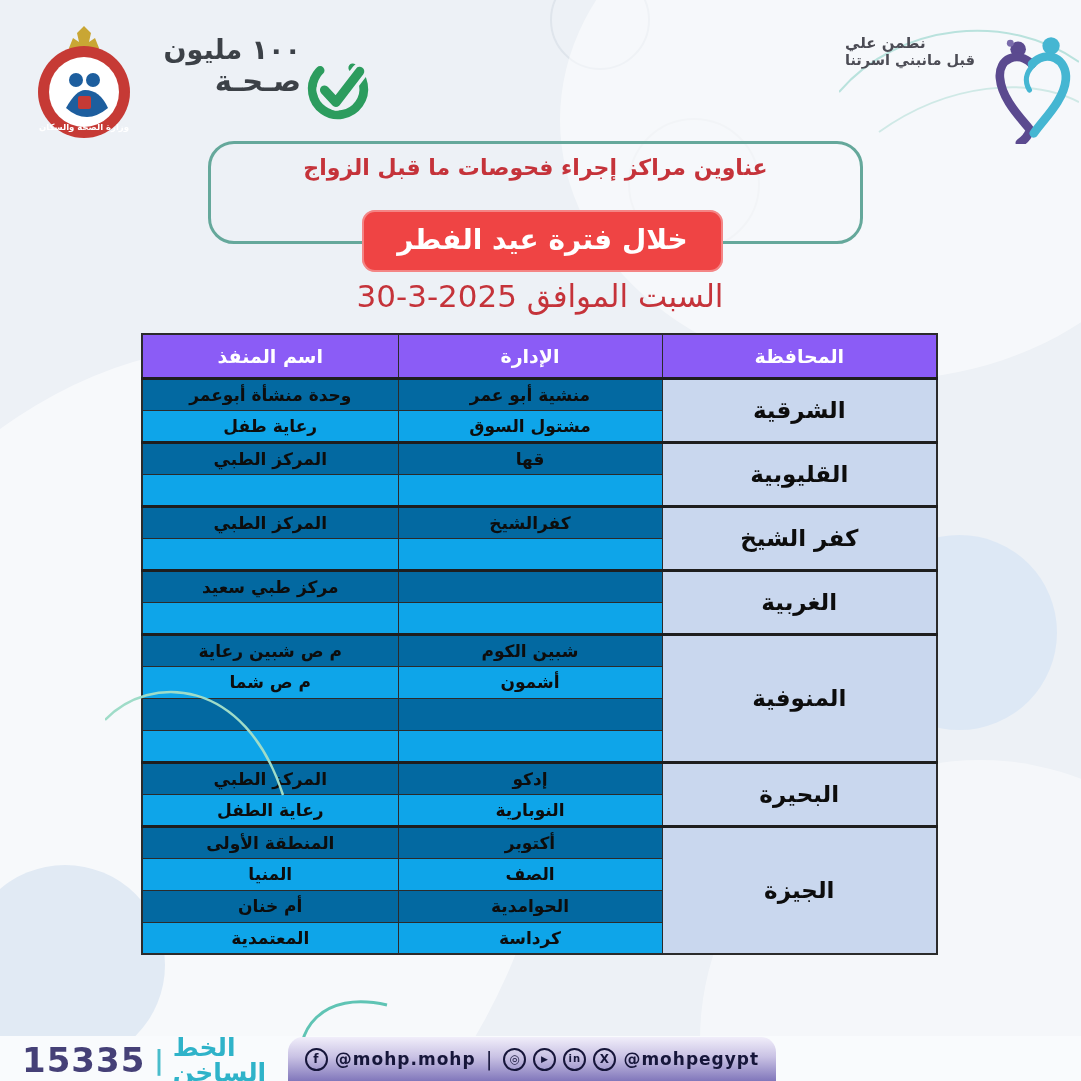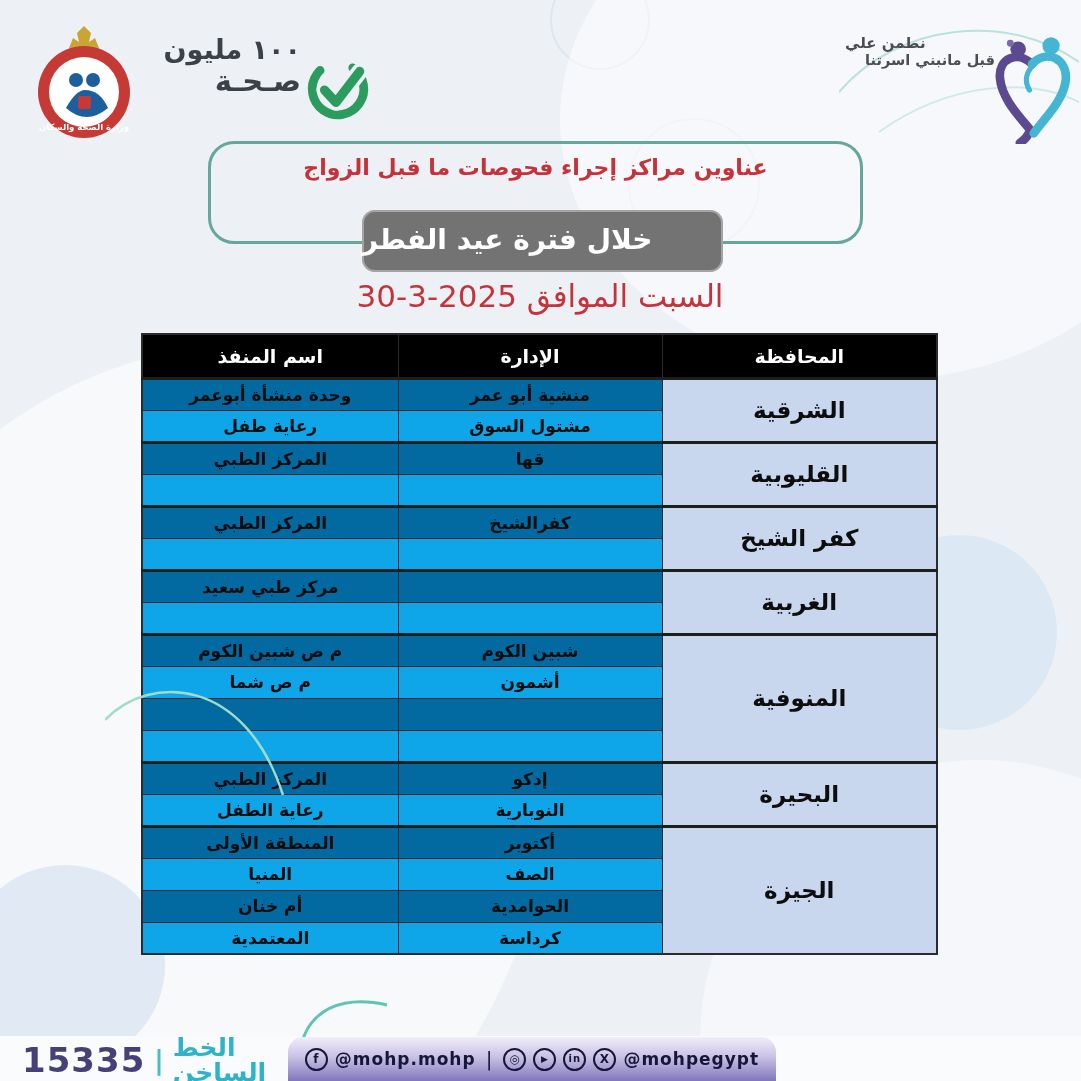--- a/index.html
+++ b/index.html
@@ -29,36 +29,36 @@
   .m100 { left:148px; top:34px; width:225px; height:96px; }
   .m100-text { position:absolute; right:72px; top:0; width:150px; text-align:right; color:#3c4147; font-weight:bold; line-height:1.15; }
   .m100-line1 { font-size:27px; }
   .m100-line2 { font-size:29px; letter-spacing:1px; }
   .m100-check { position:absolute; right:2px; top:22px; width:66px; height:66px; }
 
   .campaign { left:838px; top:26px; width:235px; height:115px; }
   .campaign-text { position:absolute; right:78px; top:8px; width:150px; text-align:left; direction:rtl; }
   .campaign-top { font-size:15px; color:#4c4c55; font-weight:bold; }
   .campaign-main { font-size:33px; color:#4db6cc; font-weight:bold; line-height:1.05; }
-  .campaign-bottom { font-size:14.5px; color:#4c4c55; font-weight:bold;text-align:right; }
+  .campaign-bottom { font-size:14.5px; color:#4c4c55; font-weight:bold; }
   .campaign-heart { position:absolute; right:2px; top:10px; }
   .swirl-tr { right:-6px; top:-4px; }
 
   
   .title-frame { left:208px; top:141px; width:655px; height:103px; border:3px solid #65a89b; border-radius:26px; }
   .title-main { left:218px; top:155px; width:635px; text-align:center; color:#c5333a; font-size:22px; font-weight:bold; z-index:3; }
-  .banner { left:362px; top:210px; width:361px; height:62px; background:#737373; border-radius:13px; color:#ffffff; font-size:28px; font-weight:bold; text-align:left; line-height:60px; z-index:3; box-shadow:0 0 0 2px rgba(255,255,255,.35) inset; }
+  .banner { left:362px; top:210px; width:361px; height:62px; background:#ef4444; border-radius:13px; color:#ffffff; font-size:28px; font-weight:bold; text-align:center; line-height:60px; z-index:3; box-shadow:0 0 0 2px rgba(255,255,255,.35) inset; }
   .date-line { left:330px; top:278px; width:420px; text-align:center; color:#c5333a; font-size:31px; font-weight:normal; z-index:3; }
 
   
   .table-wrap { left:143px; top:333px; width:795px; z-index:1; }
   table { width:100%; border-collapse:collapse; table-layout:fixed; border:2.5px solid #2b2b2b; }
   col.c-gov { width:275px; } col.c-adm { width:264px; } col.c-name { width:256px; }
   thead th {
-    background:#000000; color:#ffffff; font-size:19px; font-weight:bold;
+    background:#8b5cf6; color:#ffffff; font-size:19px; font-weight:bold;
     height:44px; border:1.5px solid #2b2b2b; border-bottom:2.5px solid #2b2b2b;
   }
   tbody td {
     height:32px; border:1.5px solid #2b2b2b; text-align:center;
     font-size:17px; font-weight:bold; color:#0d0d0d; padding:1px 4px;
   }
   tbody tr.alt td { background:#0ea5e9;text-align:center; }
   tbody tr.norm td { background:#0369a1; }
   tbody tr.group-start td { border-top:3px solid #1e1e1e; }
   td.gov { background:#c9d7ee !important; font-size:23px; letter-spacing:.5px; }
@@ -199,21 +199,21 @@
           <td></td>
           <td>مركز طبي سعيد</td>
         </tr>
         <tr class="alt">
           <td></td>
           <td></td>
         </tr>
         <tr class="group-start norm">
           <td class="gov" rowspan="4">المنوفية</td>
           <td>شبين الكوم</td>
-          <td>م ص شبين الكوم</td>
+          <td>م ص شبين رعاية</td>
         </tr>
         <tr class="alt">
           <td>أشمون</td>
           <td>م ص شما</td>
         </tr>
         <tr class="norm">
           <td></td>
           <td></td>
         </tr>
         <tr class="alt">

